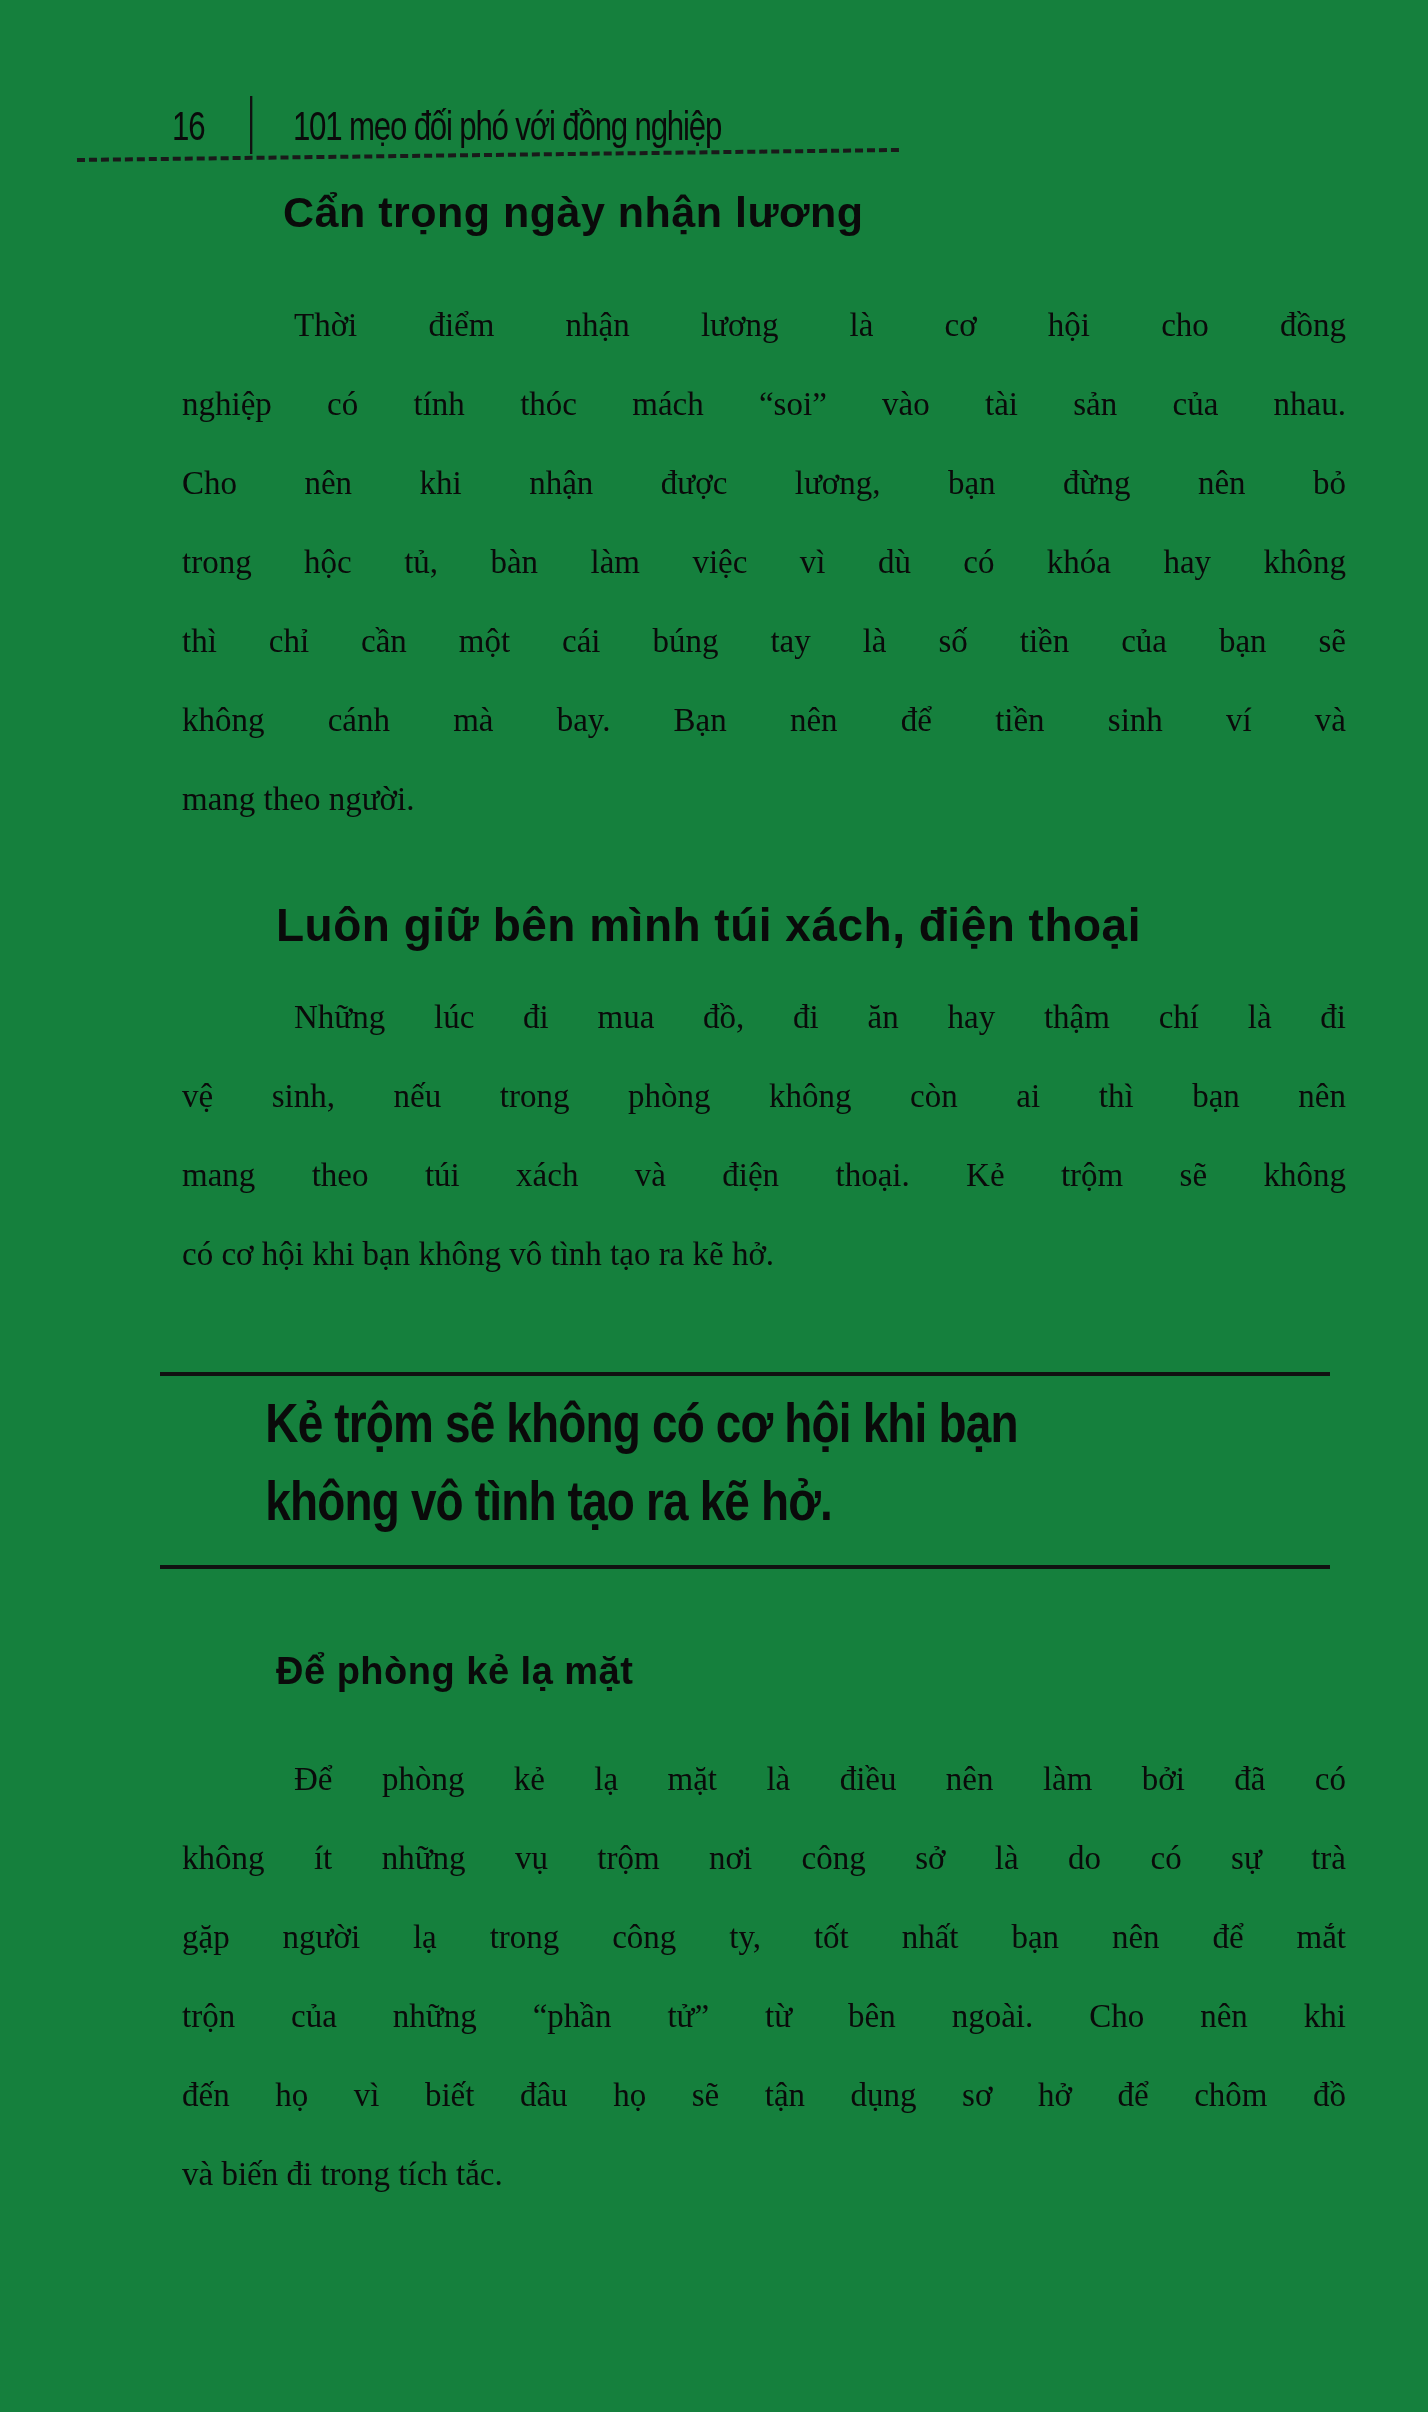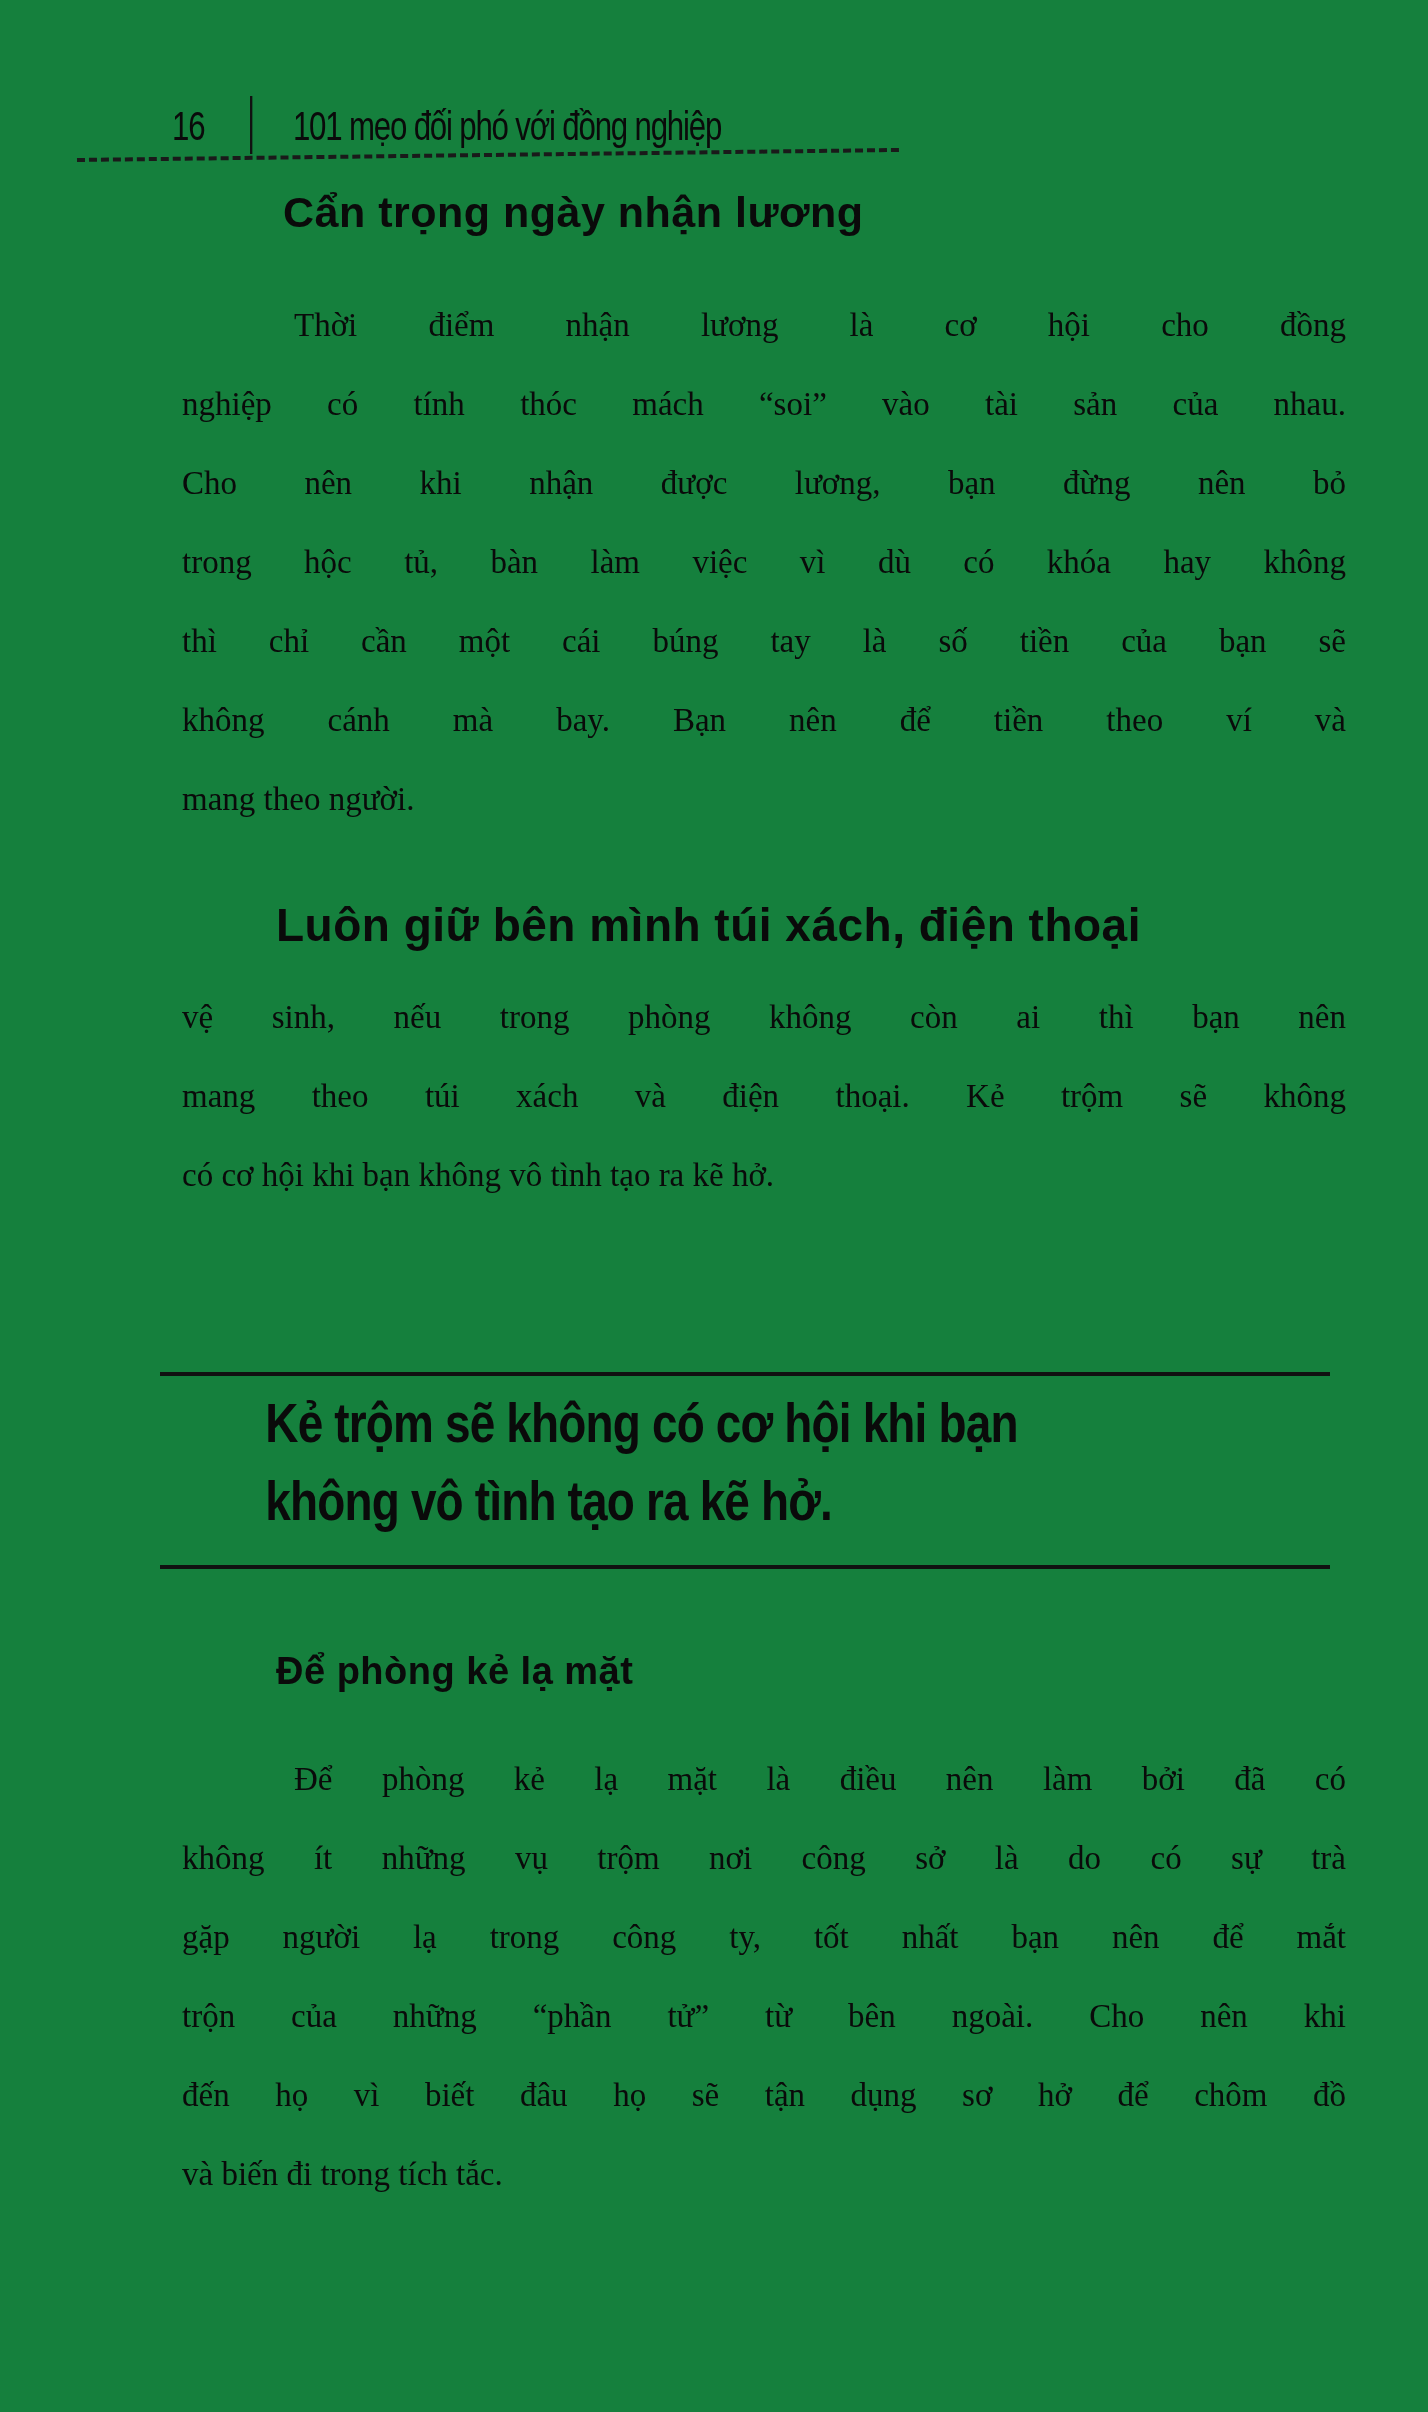--- a/index.html
+++ b/index.html
@@ -45,26 +45,27 @@
   </div>
   <div class="dash-rule"></div>
 
   <div class="heading h1">Cẩn trọng ngày nhận lương</div>
   <div class="para p1">
     <span class="line indent">Thời điểm nhận lương là cơ hội cho đồng</span>
     <span class="line">nghiệp có tính thóc mách “soi” vào tài sản của nhau.</span>
     <span class="line">Cho nên khi nhận được lương, bạn đừng nên bỏ</span>
     <span class="line">trong hộc tủ, bàn làm việc vì dù có khóa hay không</span>
     <span class="line">thì chỉ cần một cái búng tay là số tiền của bạn sẽ</span>
-    <span class="line">không cánh mà bay. Bạn nên để tiền theo ví và</span>
+    <span class="line">không cánh mà bay. Bạn nên để tiền sinh ví và</span>
     <span class="line last">mang theo người.</span>
   </div>
 
   <div class="heading h2">Luôn giữ bên mình túi xách, điện thoại</div>
   <div class="para p2">
+    <span class="line indent">Những lúc đi mua đồ, đi ăn hay thậm chí là đi</span>
     <span class="line">vệ sinh, nếu trong phòng không còn ai thì bạn nên</span>
     <span class="line">mang theo túi xách và điện thoại. Kẻ trộm sẽ không</span>
     <span class="line last">có cơ hội khi bạn không vô tình tạo ra kẽ hở.</span>
   </div>
 
   <div class="pull-rule top"></div>
   <div class="pullquote">
     <span class="qline">Kẻ trộm sẽ không có cơ hội khi bạn</span>
     <span class="qline">không vô tình tạo ra kẽ hở.</span>
   </div>

